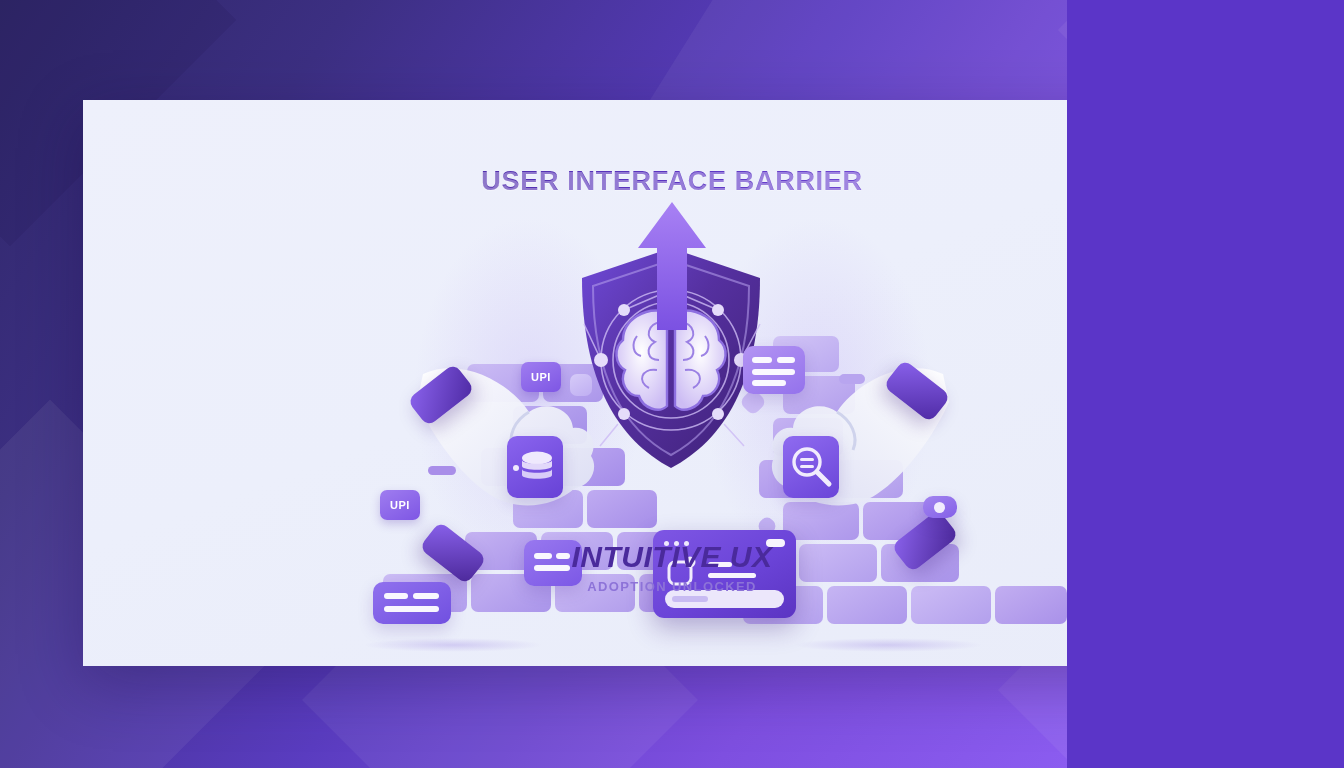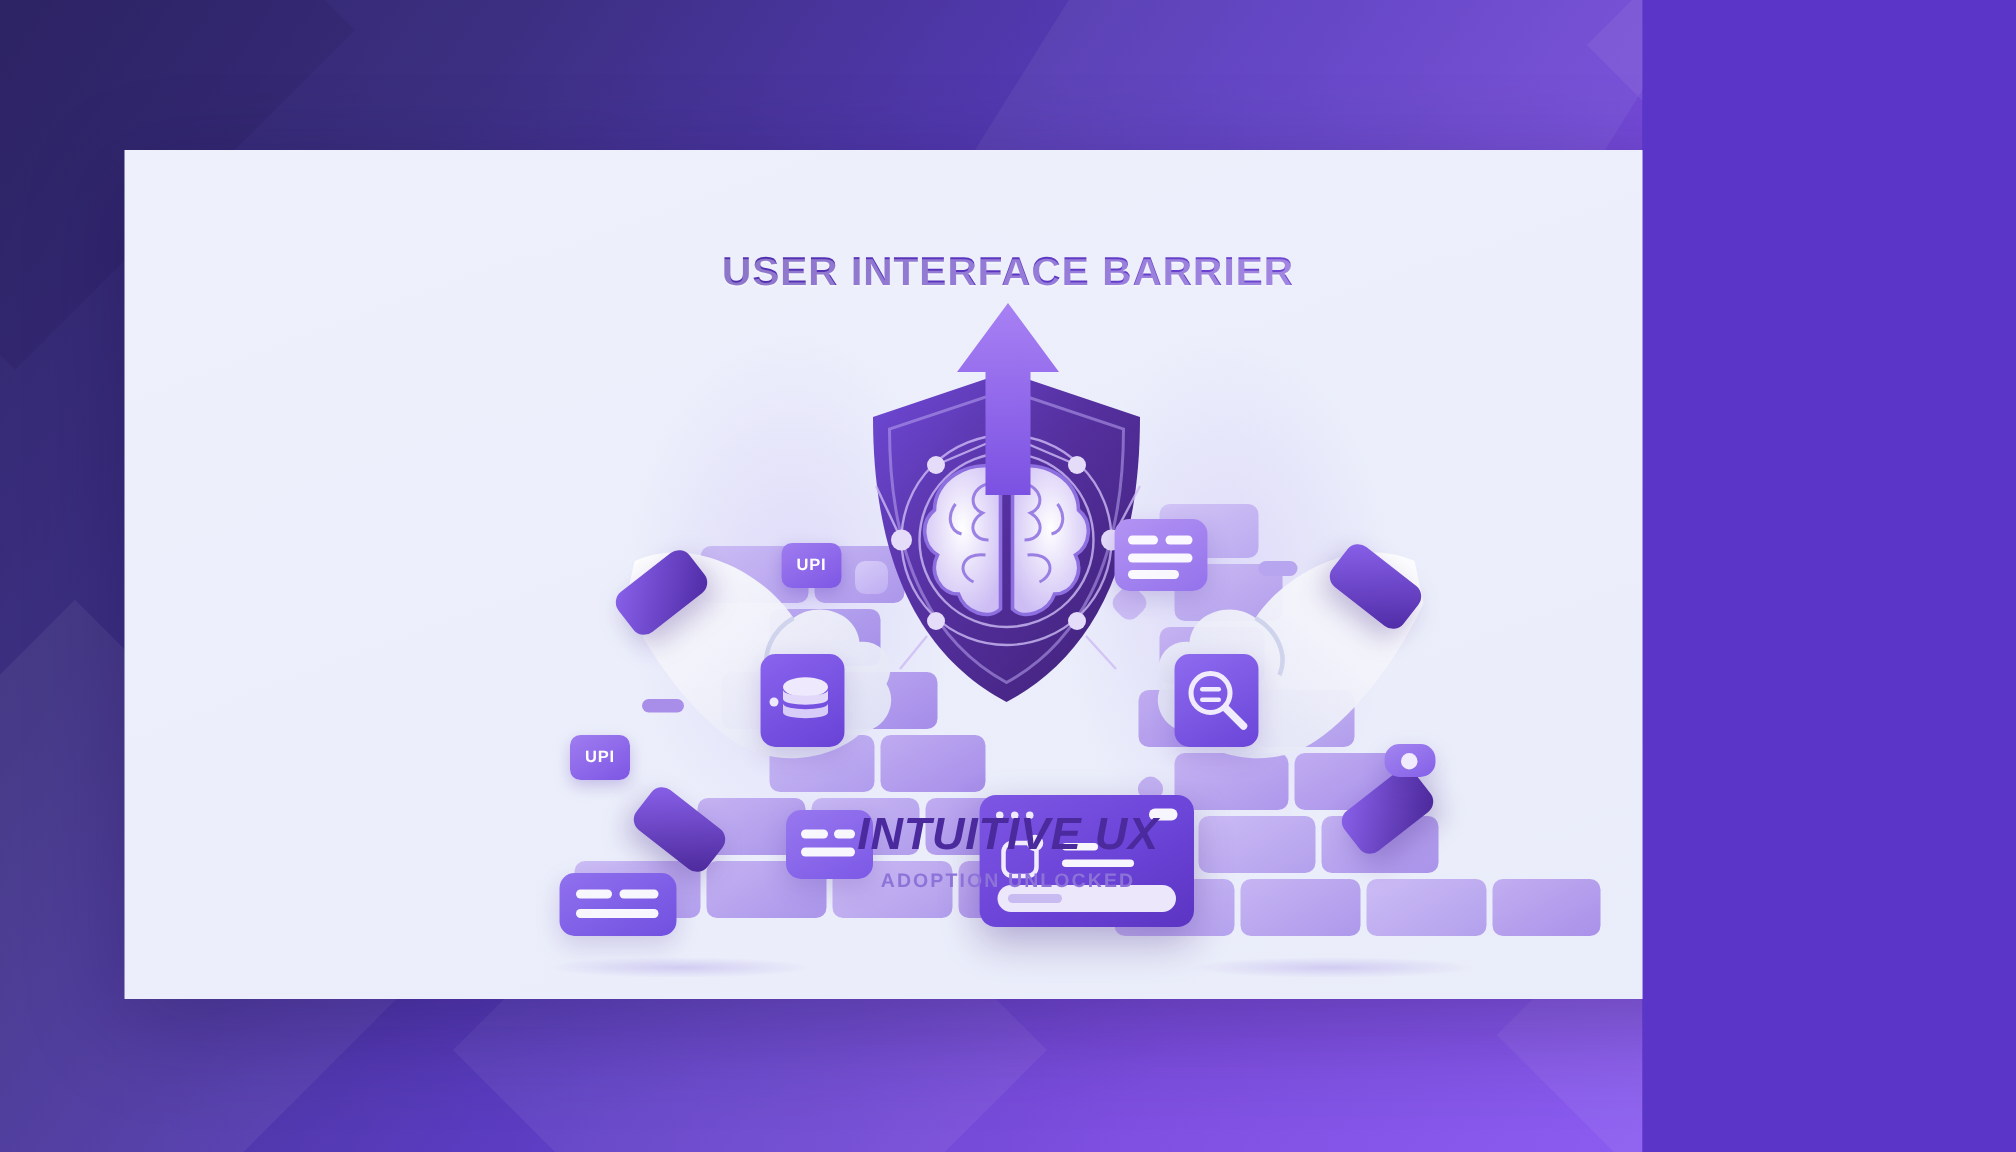--- a/index.html
+++ b/index.html
@@ -1,21 +1,21 @@
 <!DOCTYPE html>
 <html><head>
 <meta charset="utf-8">
 <style>
   html,body{margin:0;padding:0;}
   body{
     width:1344px;height:768px;overflow:hidden;
     font-family:"Liberation Sans", sans-serif;
     background:#5b35c8;
   }
-  .stage{position:relative;width:1067px;height:768px;overflow:hidden;padding-left:28px;}
+  .stage{position:relative;width:1067px;height:768px;overflow:hidden;}
 
   
   .bg{position:absolute;inset:0;
     background:linear-gradient(125deg,#2f2768 0%,#3c2f82 22%,#5a3cc0 52%,#7e4fe0 78%,#8b5cf0 100%);}
   .bg-shape{position:absolute;background:rgba(255,255,255,.055);}
   .bg-diamond{position:absolute;background:rgba(255,255,255,.06);transform:rotate(45deg);}
   .bg-diamond.dark{background:rgba(20,10,60,.10);}
 
   
   .card{position:absolute;left:83px;top:100px;width:1178px;height:566px;

